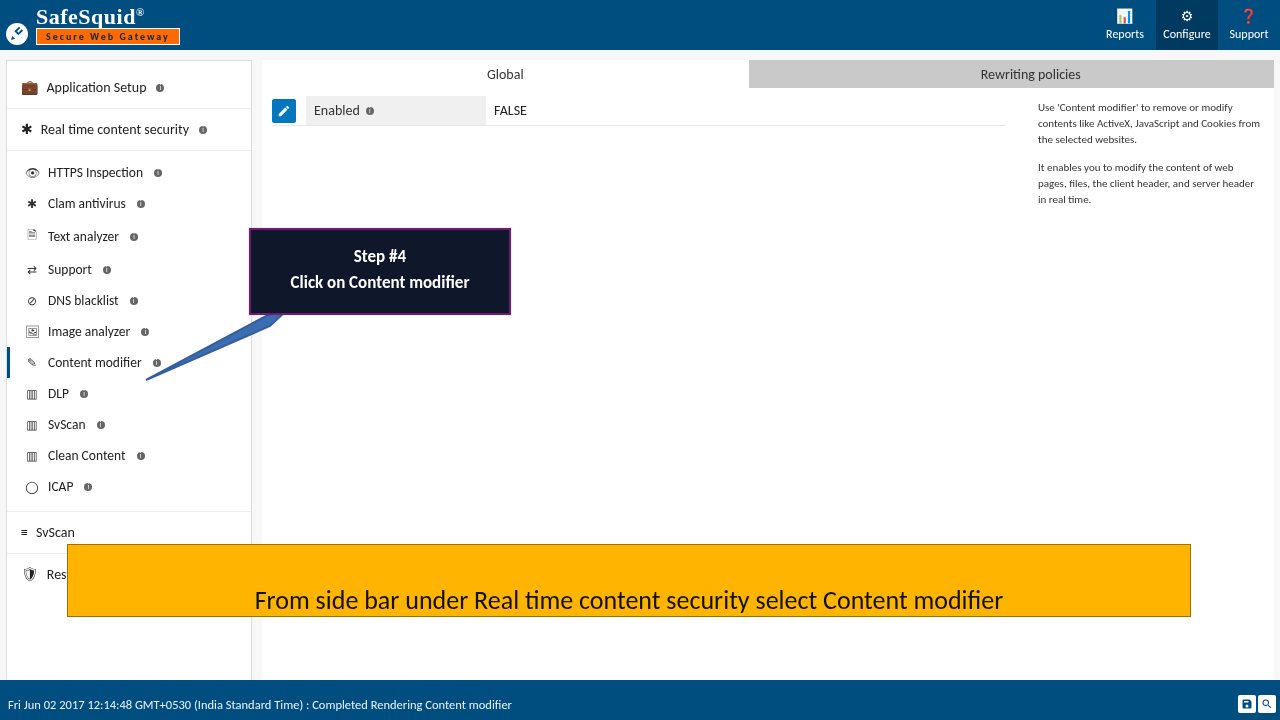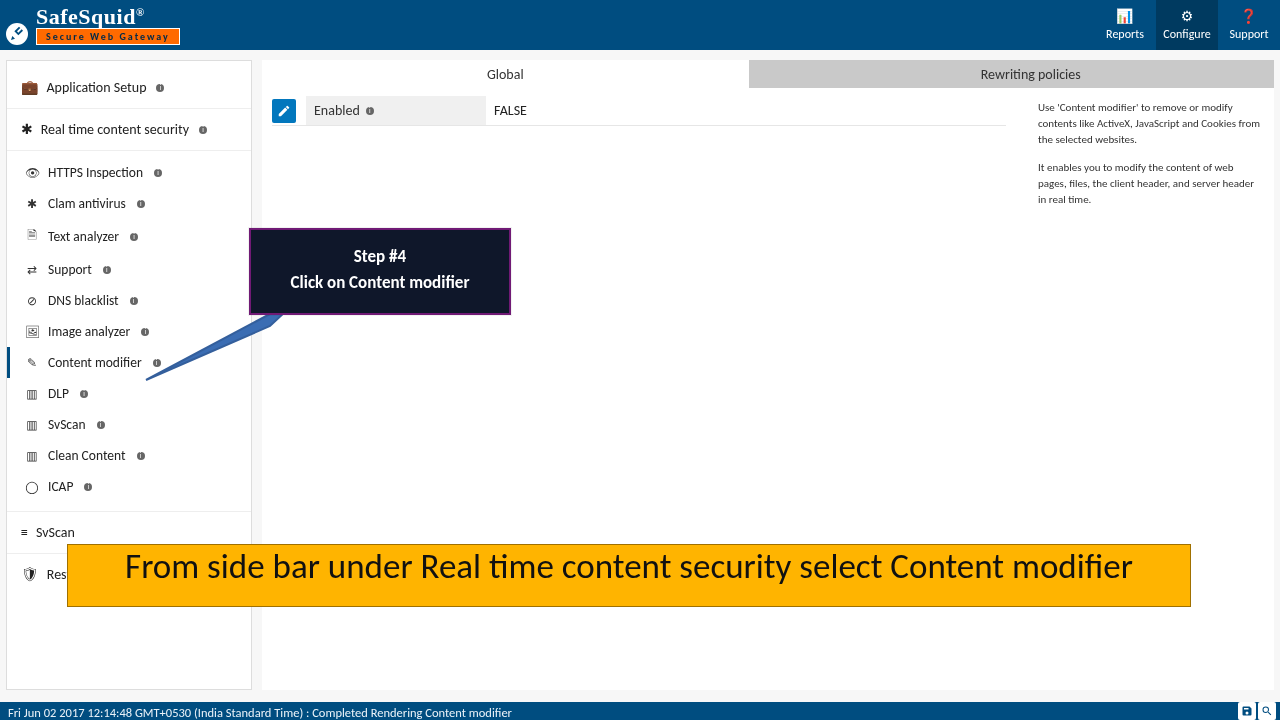--- a/index.html
+++ b/index.html
@@ -42,24 +42,24 @@
   .prop-label-wrap { width: 180px; background: #f0f0f0; height: 100%; display: flex; align-items: center; padding-left: 8px; gap: 4px; font-size: 14px; color: #333; }
   .prop-value { padding-left: 8px; font-size: 14px; color: #222; }
 
   .content-right { width: 226px; font-size: 11px; color: #333; line-height: 1.45; padding-top: 4px; }
   .content-right p { margin-bottom: 12px; }
 
   
   .callout { position: absolute; left: 249px; top: 228px; width: 262px; background: #0f172a; border: 2px solid #701a75; color: #fff; text-align: center; padding: 14px 18px 16px; font-size: 17px; font-weight: 600; line-height: 1.55; box-shadow: 0 0 0 1px rgba(0,0,0,0.05); }
 
   
-  .banner { position: absolute; left: 67px; top: 544px; width: 1124px; height: 63px; background: #ffb400; border: 1.5px solid #a07000; display: flex; align-items: flex-start; justify-content: center; font-family: Calibri, Arial, sans-serif; font-size: 35px; color: #111; }
-
-  
-  .statusbar { position: absolute; left: 0; right: 0; bottom: 0; height: 18px; background: #004d80; color: #eaf2f8; font-size: 12.5px; display: flex; align-items: flex-end; justify-content: space-between; padding: 8px 4px 0 8px; }
+  .banner { position: absolute; left: 67px; top: 544px; width: 1124px; height: 73px; background: #ffb400; border: 1.5px solid #a07000; display: flex; align-items: flex-end; justify-content: center; font-family: Calibri, Arial, sans-serif; font-size: 26px; color: #111; }
+
+  
+  .statusbar { position: absolute; left: 0; right: 0; bottom: 0; height: 40px; background: #004d80; color: #eaf2f8; font-size: 12.5px; display: flex; align-items: center; justify-content: space-between; padding: 8px 4px 0 8px; }
   .status-btns { display: flex; gap: 2px; }
   .status-btn { width: 18px; height: 18px; background: #fff; color: #004d80; display: flex; align-items: center; justify-content: center; font-size: 12px; border-radius: 2px; cursor: pointer; }
 </style>
 </head>
 <body>
 
 <div class="topbar">
   <div class="brand">
     <div class="brand-logo">
       <svg viewBox="0 0 24 24">

